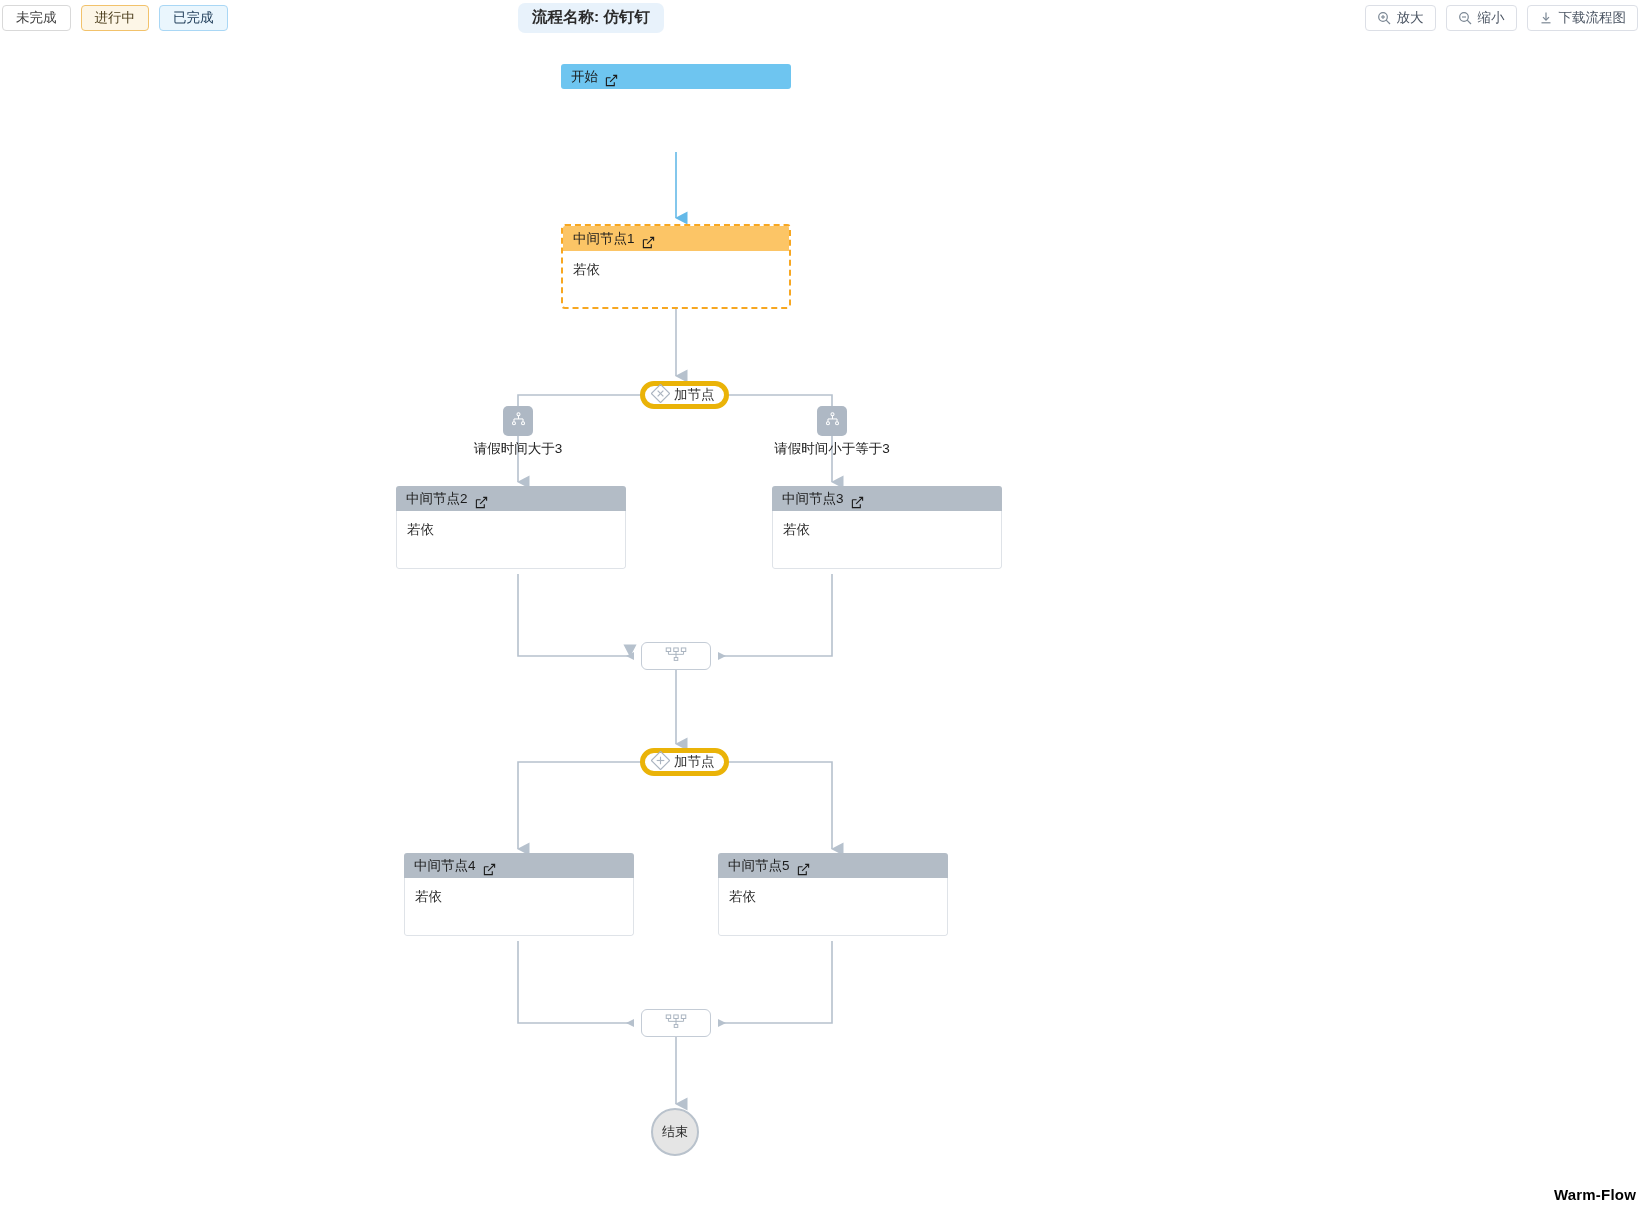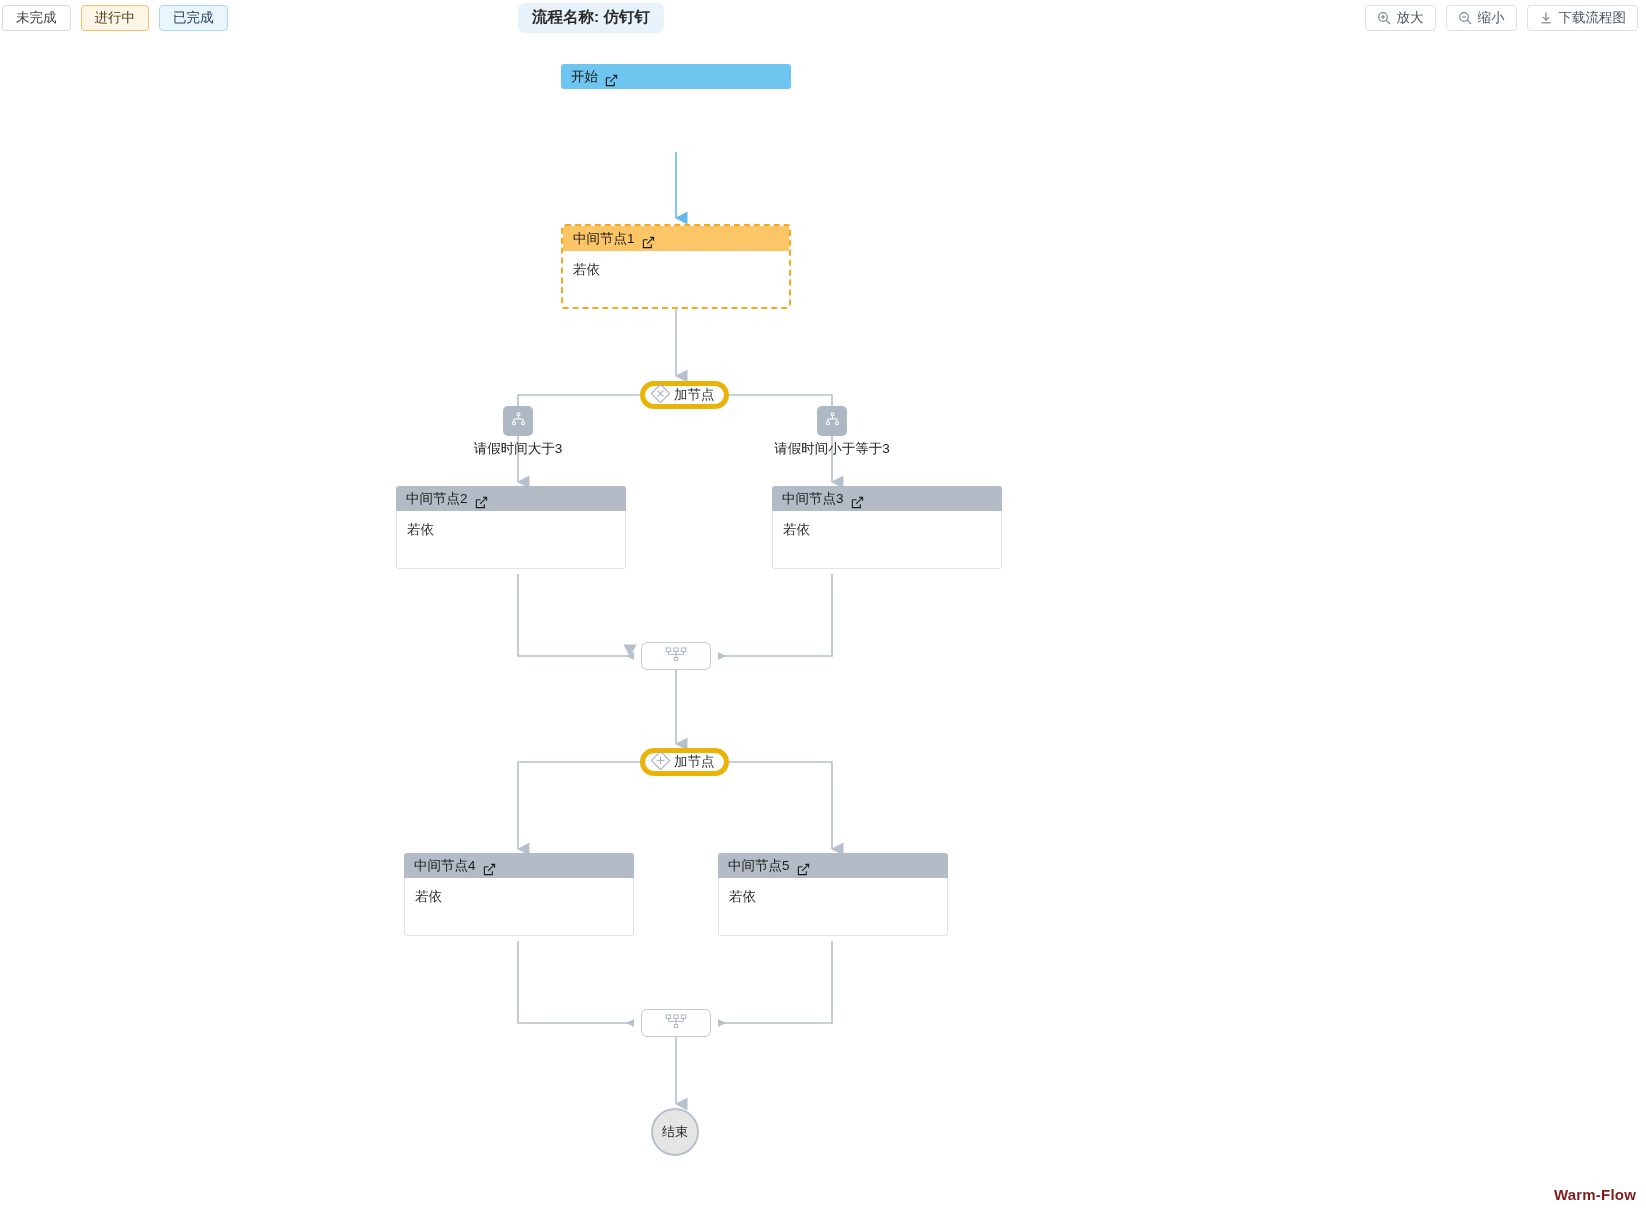--- a/index.html
+++ b/index.html
@@ -92,21 +92,21 @@
   }
   
   .end-node {
     position:absolute; width: 48px; height: 48px; border-radius: 50%;
     border: 2px solid #b9c2cc; background:#e5e5e5;
     display:flex; align-items:center; justify-content:center;
     font-size: 13px; color:#2b2b2b;
   }
   .watermark {
     position: absolute; right: 10px; bottom: 8px;
-    font-size: 15px; font-weight: bold; color: #7f1d1d; letter-spacing: .2px;
+    font-size: 15px; font-weight: bold; color: #000000; letter-spacing: .2px;
   }
   svg.wires { position:absolute; left:0; top:0; width:1646px; height:1175px; pointer-events:none; }
 </style>
 </head>
 <body>
 
 <div id="app">
 
   <div class="topbar">
 

